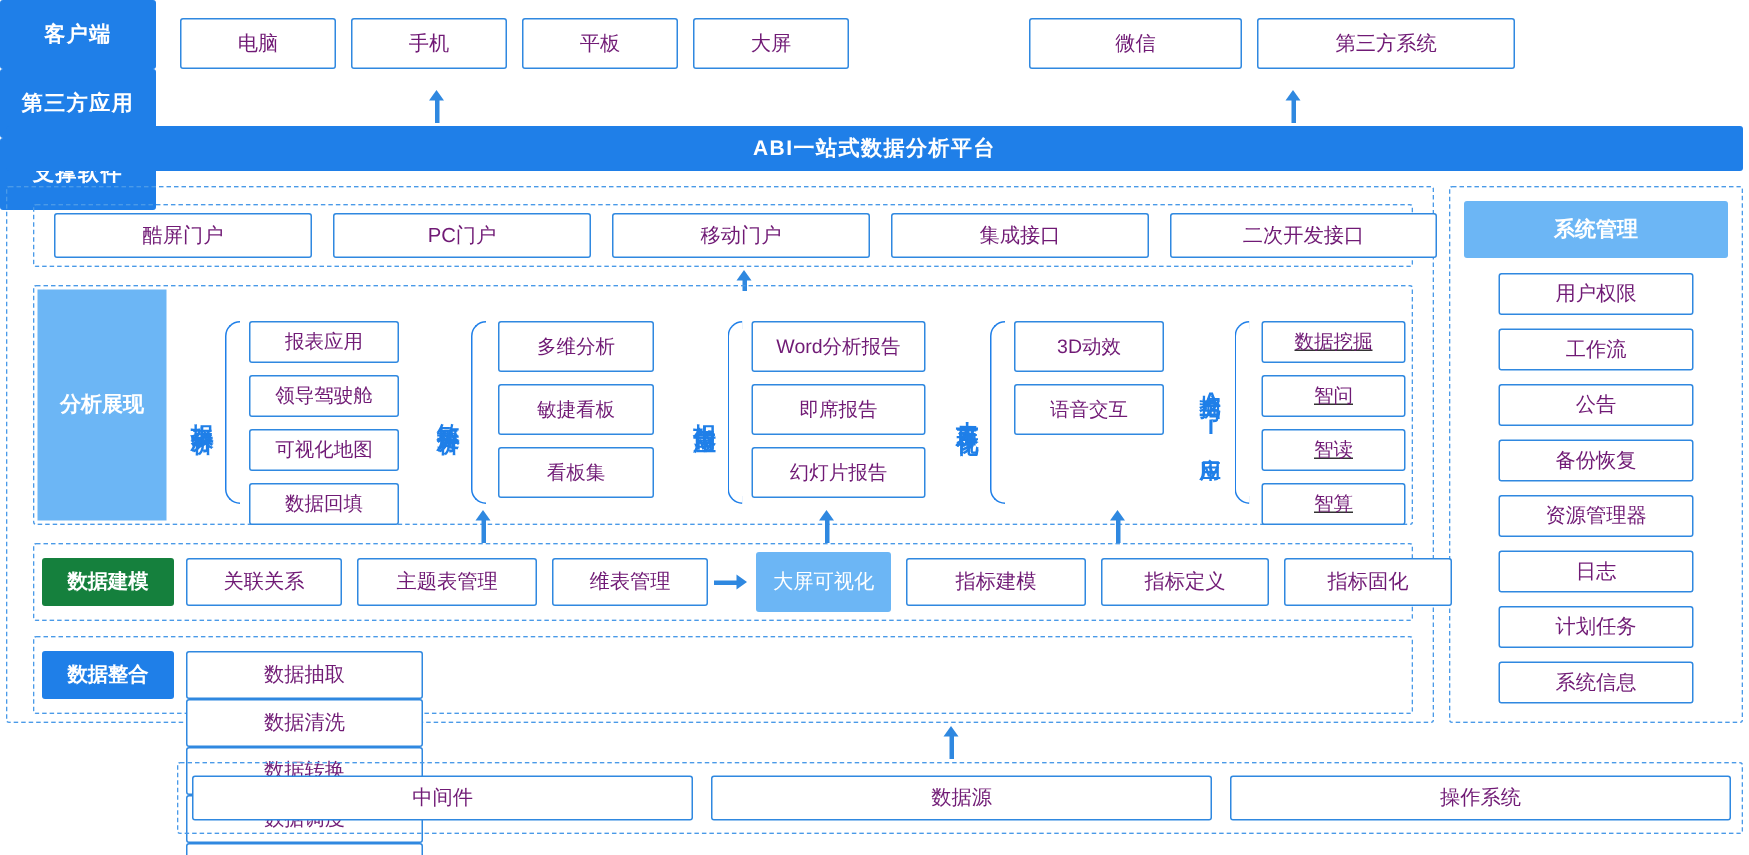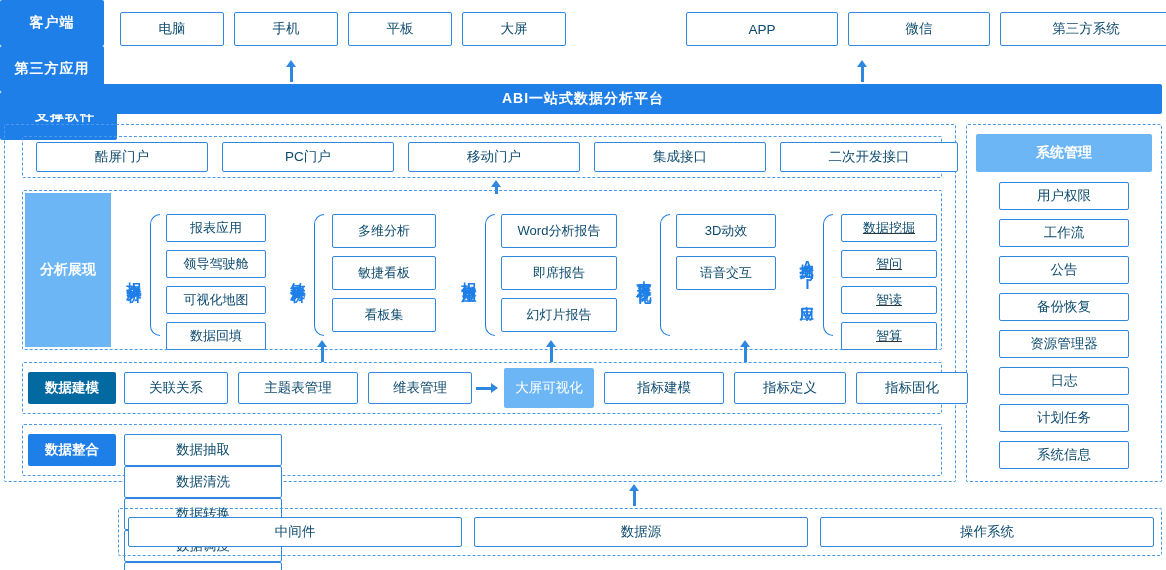--- a/index.html
+++ b/index.html
@@ -18,21 +18,21 @@
     background:#1f7fe8;
     color:#fff;
     display:flex;align-items:center;justify-content:center;
     font-size:14px;font-weight:bold;letter-spacing:1px;
     border-radius:2px;
   }
   .wbox{
     background:#ffffff;
     border:1px solid #2f88e0;
     display:flex;align-items:center;justify-content:center;
-    font-size:13.5px;color:#0c4a6e;
+    font-size:13.5px;color:#701a75;
     border-radius:2px;
     box-sizing:border-box;
   }
   .wbox.small{font-size:13px;}
   .dashed{
     border:1px dashed #4a9ae8;
     box-sizing:border-box;
     border-radius:2px;
     position:absolute;
   }
@@ -92,21 +92,21 @@
     border-bottom-left-radius:10px;
     width:9px;
   }
   .stack{position:absolute;display:flex;flex-direction:column;}
   .stack .wbox{height:28px;margin-bottom:8px;}
   .stack .wbox:last-child{margin-bottom:0;}
 
   
   #model-dashed{left:22px;top:362px;width:920px;height:52px;}
   #model-label{position:absolute;left:28px;top:372px;width:88px;height:32px;
-    background:#0369a1;color:#fff;display:flex;align-items:center;justify-content:center;
+    background:#15803d;color:#fff;display:flex;align-items:center;justify-content:center;
     font-size:13.5px;font-weight:bold;border-radius:2px;}
   #model-row{left:124px;top:372px;}
   #model-row .wbox{height:32px;margin-right:10px;}
   #metric-highlight{
     position:absolute;left:504px;top:368px;width:90px;height:40px;
     background:#6cb6f5;color:#fff;display:flex;align-items:center;justify-content:center;
     font-size:13.5px;border-radius:2px;
   }
 
   
@@ -120,21 +120,21 @@
   
   #sys-label{
     position:absolute;left:976px;top:134px;width:176px;height:38px;
     background:#6cb6f5;color:#fff;display:flex;align-items:center;justify-content:center;
     font-size:14px;font-weight:bold;border-radius:2px;
   }
   #sys-stack{position:absolute;left:999px;top:182px;width:130px;display:flex;flex-direction:column;}
   #sys-stack .wbox{height:28px;margin-bottom:9px;}
 
   
-  #support-label{left:4px;top:508px;width:104px;height:48px;padding-left:13px;}
+  #support-label{left:4px;top:508px;width:104px;height:48px;}
   #support-dashed{left:118px;top:508px;width:1044px;height:48px;}
   #support-row{left:128px;top:517px;}
   #support-row .wbox{height:30px;margin-right:12px;}
 
   
   .arrow{position:absolute;width:10px;}
   .arrow .stem{position:absolute;left:4px;top:6px;width:3px;background:#2f88e0;}
   .arrow .head{
     position:absolute;left:0;top:0;width:0;height:0;
     border-left:5px solid transparent;border-right:5px solid transparent;
@@ -154,21 +154,20 @@
   <div class="blue-label" id="client-label">客户端</div>
   <div class="row" id="client-boxes">
     <div class="wbox" style="width:104px">电脑</div>
     <div class="wbox" style="width:104px">手机</div>
     <div class="wbox" style="width:104px">平板</div>
     <div class="wbox" style="width:104px">大屏</div>
   </div>
 
   <div class="blue-label" id="third-label">第三方应用</div>
   <div class="row" id="third-boxes">
-    <div class="wbox" style="width:152px">APP</div>
     <div class="wbox" style="width:142px">微信</div>
     <div class="wbox" style="width:172px">第三方系统</div>
   </div>
 
   <div class="arrow" style="left:286px;top:60px;height:22px">
     <div class="head"></div>
       <div class="stem" style="height:16px"></div>
   </div>
   <div class="arrow" style="left:857px;top:60px;height:22px">
     <div class="head"></div>

